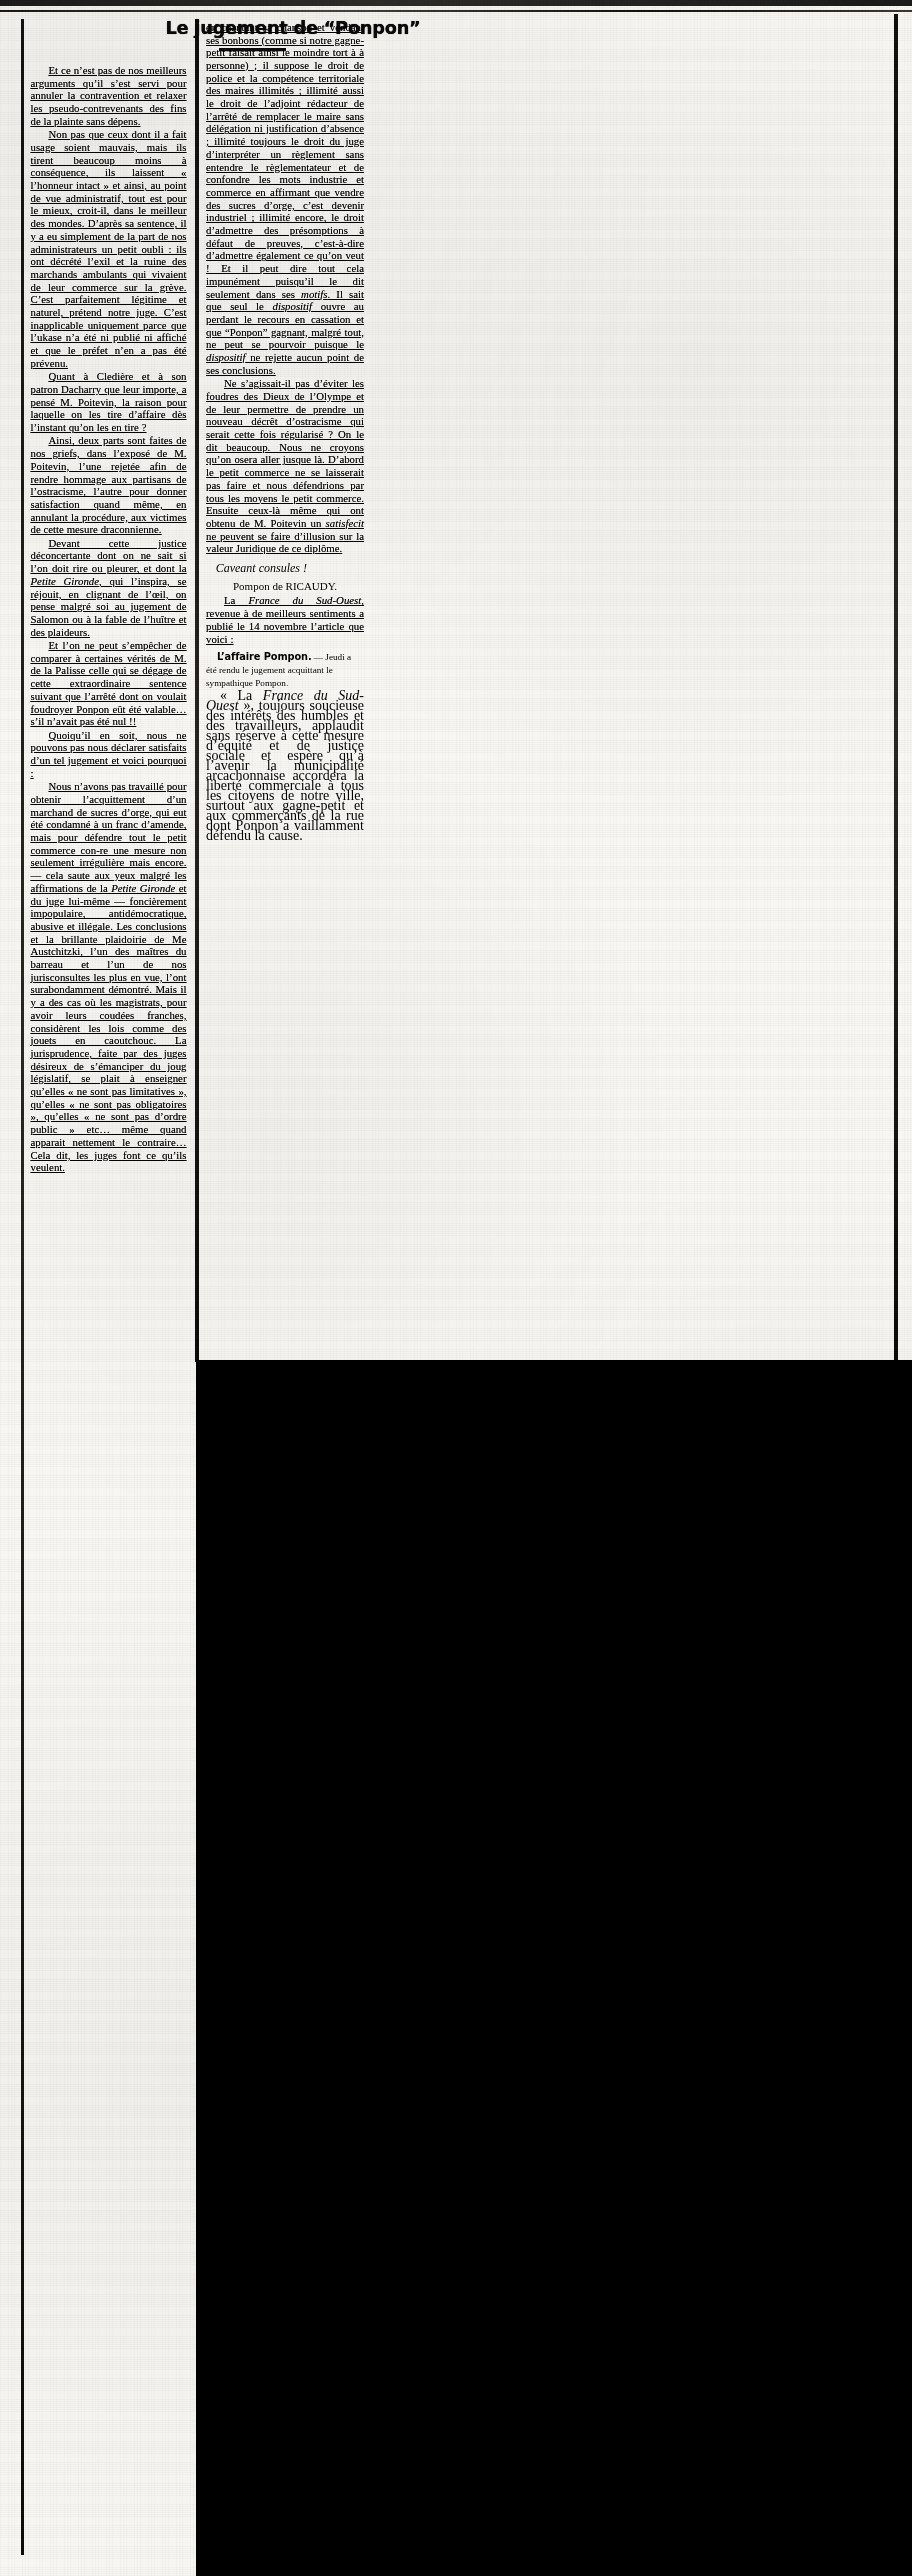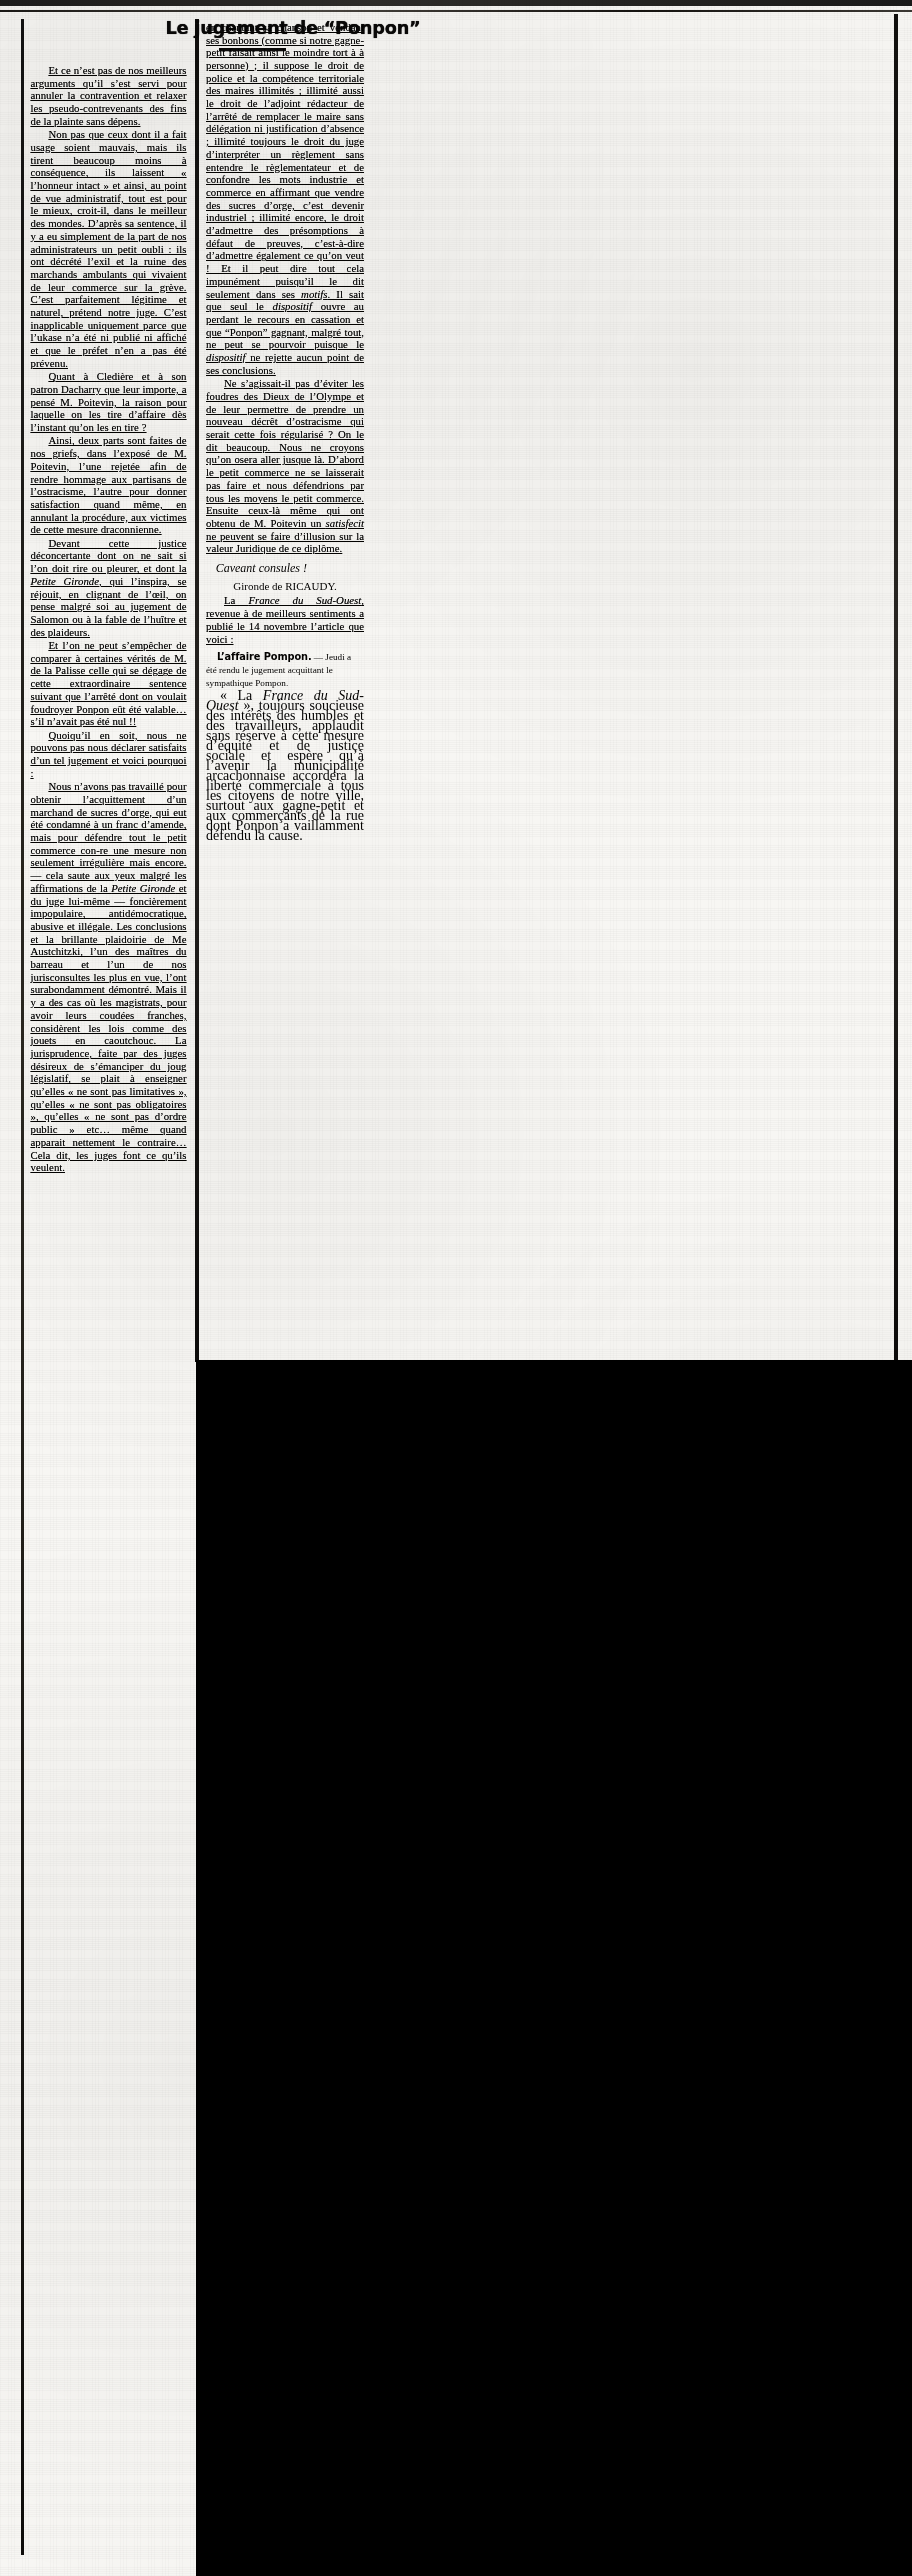--- a/index.html
+++ b/index.html
@@ -110,21 +110,21 @@
     <p class="p">Nous n’avons pas travaillé pour obtenir l’acquittement d’un marchand de sucres d’orge, qui eut été condamné à un franc d’amende, mais pour défendre tout le petit commerce con-re une mesure non seulement irrégulière mais encore. — cela saute aux yeux malgré les affirmations de la <i>Petite Gironde</i> et du juge lui-même — foncièrement impopulaire, antidémocratique, abusive et illégale. Les conclusions et la brillante plaidoirie de Me Austchitzki, l’un des maîtres du barreau et l’un de nos jurisconsultes les plus en vue, l’ont surabondamment démontré. Mais il y a des cas où les magistrats, pour avoir leurs coudées franches, considèrent les lois comme des jouets en caoutchouc. La jurisprudence, faite par des juges désireux de s’émanciper du joug législatif, se plait à enseigner qu’elles « ne sont pas limitatives », qu’elles « ne sont pas obligatoires », qu’elles « ne sont pas d’ordre public » etc… même quand apparait nettement le contraire… Cela dit, les juges font ce qu’ils veulent.</p>
   </div>
 
   <div id="col2" class="col">
     <div style="height:2.8px"></div>
 
     <p class="p noind">en chantant sa chanson et vendant ses bonbons (comme si notre gagne-petit faisait ainsi le moindre tort à à personne) ; il suppose le droit de police et la compétence territoriale des maires illimités ; illimité aussi le droit de l’adjoint rédacteur de l’arrêté de remplacer le maire sans délégation ni justification d’absence ; illimité toujours le droit du juge d’interpréter un règlement sans entendre le règlementateur et de confondre les mots industrie et commerce en affirmant que vendre des sucres d’orge, c’est devenir industriel ; illimité encore, le droit d’admettre des présomptions à défaut de preuves, c’est-à-dire d’admettre également ce qu’on veut ! Et il peut dire tout cela impunément puisqu’il le dit seulement dans ses <i>motifs</i>. Il sait que seul le <i>dispositif</i> ouvre au perdant le recours en cassation et que “Ponpon” gagnant, malgré tout, ne peut se pourvoir puisque le <i>dispositif</i> ne rejette aucun point de ses conclusions.</p>
     <p class="p">Ne s’agissait-il pas d’éviter les foudres des Dieux de l’Olympe et de leur permettre de prendre un nouveau décrêt d’ostracisme qui serait cette fois régularisé ? On le dit beaucoup. Nous ne croyons qu’on osera aller jusque là. D’abord le petit commerce ne se laisserait pas faire et nous défendrions par tous les moyens le petit commerce. Ensuite ceux-là même qui ont obtenu de M. Poitevin un <i>satisfecit</i> ne peuvent se faire d’illusion sur la valeur Juridique de ce diplôme.</p>
 
     <p class="caveant">Caveant consules !</p>
-    <p class="sig">Gironde de RICAUDY.</p>
+    <p class="sig">Pompon de RICAUDY.</p>
 
     <p class="p">La <i>France du Sud-Ouest</i>, revenue à de meilleurs sentiments a publié le 14 novembre l’article que voici :</p>
 
     <p class="subhead"><span>L’affaire Pompon.</span><span class="rest"> — Jeudi a été rendu le jugement acquittant le sympathique Pompon.</span></p>
 
     <p class="small">« La <i>France du Sud-Ouest</i> », toujours soucieuse des intérêts des humbles et des travailleurs, applaudit sans réserve à cette mesure d’équité et de justice sociale et espère qu’à l’avenir la municipalité arcachonnaise accordera la liberté commerciale à tous les citoyens de notre ville, surtout aux gagne-petit et aux commerçants de la rue dont Ponpon a vaillamment défendu la cause.</p>
   </div>
 
   <div id="blackout"></div>
   <div id="grain"></div>

